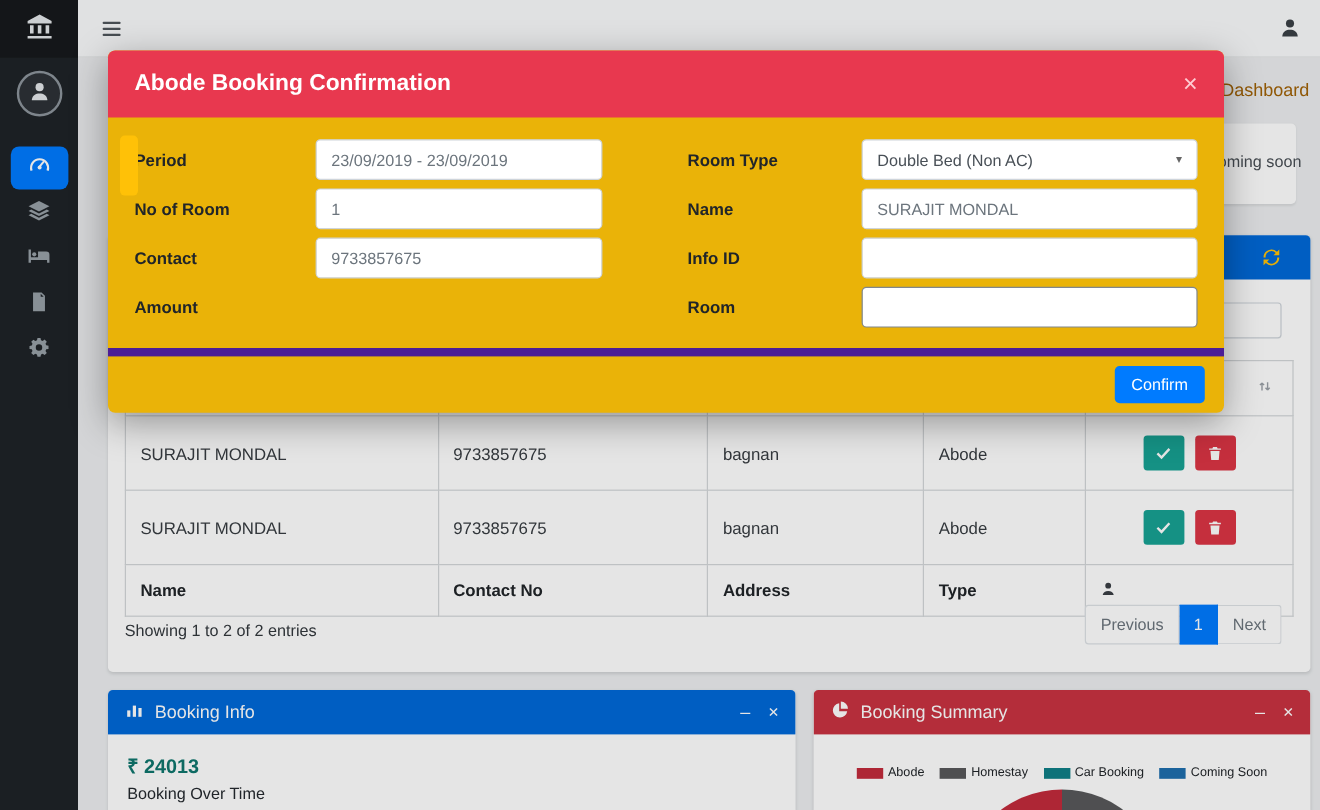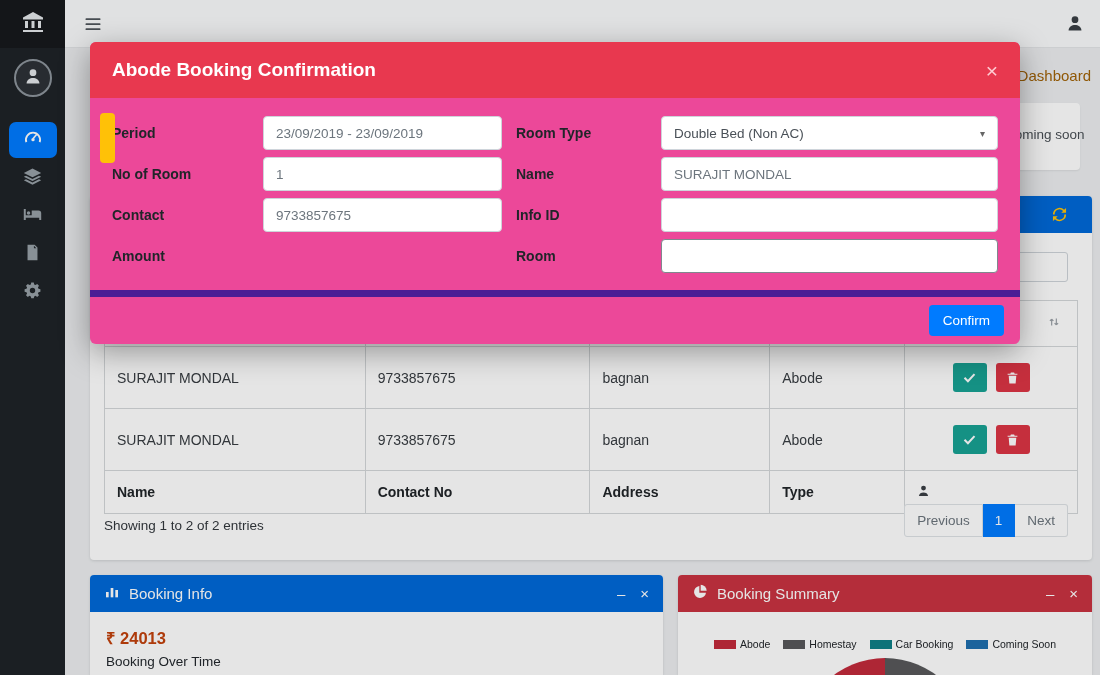--- a/index.html
+++ b/index.html
@@ -47,41 +47,41 @@
 
   
   .panel { position:absolute; top:575px; height:100px; background:#fff; border-radius:4px 4px 0 0; overflow:hidden; box-shadow:0 1px 3px rgba(0,0,0,.12); z-index:1; }
   .panel.info { left:90px; width:573px; }
   .panel.summary { left:678px; width:414px; }
   .panel-header { height:37px; display:flex; align-items:center; gap:9px; padding:0 14px; color:#fff; font-size:15px; }
   .panel.info .panel-header { background:#0069d9; }
   .panel.summary .panel-header { background:#c93341;justify-content:center; }
   .panel-controls { margin-left:auto; display:flex; gap:15px; font-size:15px; }
   .panel-controls span { cursor:pointer; }
-  .info-amount { margin:14px 0 0 16px; font-size:16.5px; font-weight:bold; color:#c2410c; }
+  .info-amount { margin:14px 0 0 16px; font-size:16.5px; font-weight:bold; color:#0f766e; }
   .info-sub { margin:5px 0 0 16px; font-size:13.5px; color:#24292e; }
   .summary-legend { display:flex; justify-content:center; align-items:center; gap:13px; margin-top:26px; font-size:10.5px; color:#212529; }
   .lg-item { display:flex; align-items:center; gap:4px; }
   .lg-swatch { width:22px; height:9px; display:inline-block; }
   .summary-pie { position:absolute; left:50%; margin-left:-85px; top:83px; width:170px; height:170px; border-radius:50%; }
 
   
   .backdrop { position:absolute; inset:0; background:rgba(0,0,0,0.10); z-index:20; }
-  .modal { position:absolute; left:90px; top:42px; width:930px; background:#ec4899; border-radius:6px; box-shadow:0 8px 30px rgba(0,0,0,.35); z-index:30; }
+  .modal { position:absolute; left:90px; top:42px; width:930px; background:#eab308; border-radius:6px; box-shadow:0 8px 30px rgba(0,0,0,.35); z-index:30; }
   .modal-header { height:56px; background:#e8384f; border-radius:6px 6px 0 0; display:flex; align-items:center; padding:0 22px; }
   .modal-title { color:#fff; font-size:19px; font-weight:bold; }
   .modal-close { margin-left:auto; color:#ffccd3; font-size:21px; cursor:pointer; line-height:1; }
   .modal-body { padding:18px 22px 10px; }
   .frow { display:flex; align-items:center; margin-bottom:7px; }
   .flabel { width:151px; font-size:14px; font-weight:bold; color:#212529; }
   .flabel.r { width:145px; }
   .fspacer { flex:1; }
   input.finput, .fselect { height:34px; border:1px solid #ced4da; border-radius:4px; padding:0 12px; font-size:13.5px; color:#6c757d; background:#fff; }
   .finput.l { width:239px; }
-  .finput.r, .fselect { width:337px; }
+  .finput.r, .fselect { width:280px; }
   .fselect { display:flex; align-items:center; justify-content:space-between; color:#495057; cursor:pointer; }
   .caret { color:#666; font-size:10px; }
   input.finput.room { border-color:#80878e; }
   .modal-footer { border-top:7px solid #4c1d95; padding:8px 16px; display:flex; justify-content:flex-end; }
   .confirm-btn { background:#007bff; color:#fff; border:none; border-radius:4px; font-size:13.5px; padding:8px 14px; cursor:pointer; }
 
   .yellow-frag { position:absolute; left:100px; top:113px; width:15px; height:50px; background:#ffc107; border-radius:4px; z-index:40; }
 </style>
 </head>
 <body>

